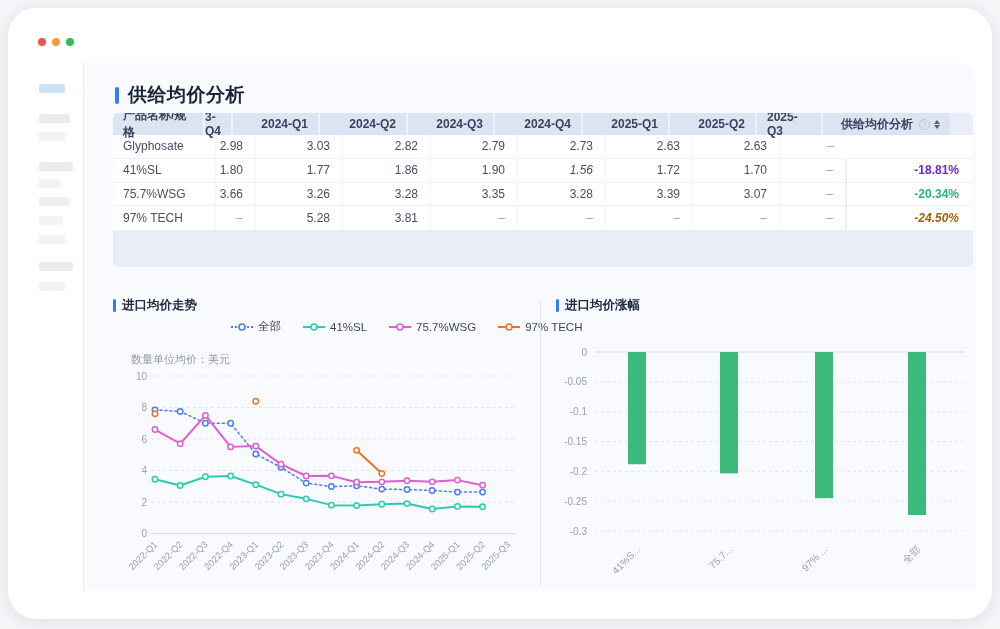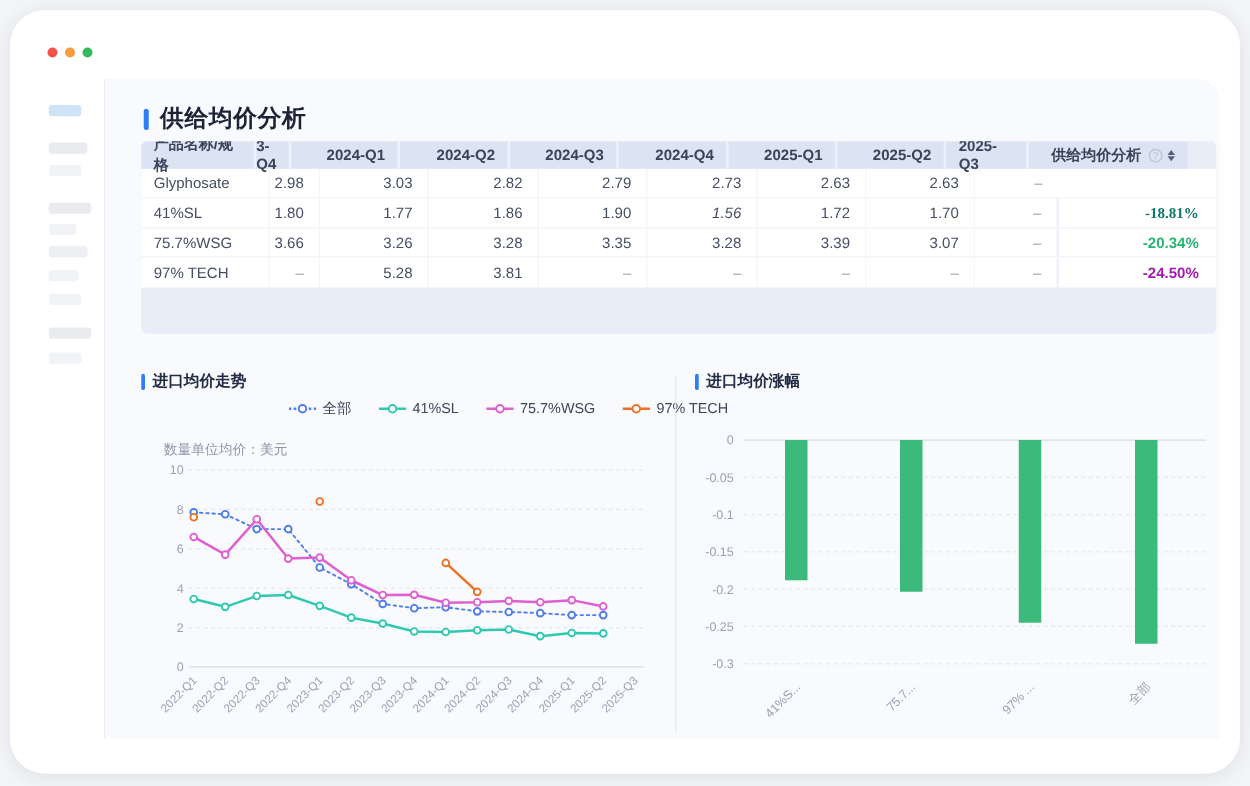--- a/index.html
+++ b/index.html
@@ -172,21 +172,21 @@
             </div>
             <div class="td num" style="width: 87px;">
               <span>1.72</span>
             </div>
             <div class="td num" style="width: 87px;">
               <span>1.70</span>
             </div>
             <div class="td num" style="width: 66px;">
               <span class="dash">–</span>
             </div>
-            <div class="td num cagr" style="width: 127px; color: #0f766e; font-family: Liberation Serif, serif;">-18.81%</div>
+            <div class="td num cagr" style="width: 127px; color: #6d28d9;">-18.81%</div>
           </div>
           <div class="tr">
             <div class="td" style="width: 103px;">75.7%WSG</div>
             <div class="td num" style="width: 40px;">
               <span>3.66</span>
             </div>
             <div class="td num" style="width: 87px;">
               <span>3.26</span>
             </div>
             <div class="td num" style="width: 88px;">
@@ -228,21 +228,21 @@
             </div>
             <div class="td num" style="width: 87px;">
               <span class="dash">–</span>
             </div>
             <div class="td num" style="width: 87px;">
               <span class="dash">–</span>
             </div>
             <div class="td num" style="width: 66px;">
               <span class="dash">–</span>
             </div>
-            <div class="td num cagr" style="width: 127px; color: #a21caf;">-24.50%</div>
+            <div class="td num cagr" style="width: 127px; color: #a16207; font-style: italic;">-24.50%</div>
           </div>
         </div>
     </div>
 
     <div class="sec-title" style="left:105px;top:289px;">
       <div class="bar"></div>
       <span>进口均价走势</span>
     </div>
     <div class="legend" id="legend">
         <div class="lg-item">

